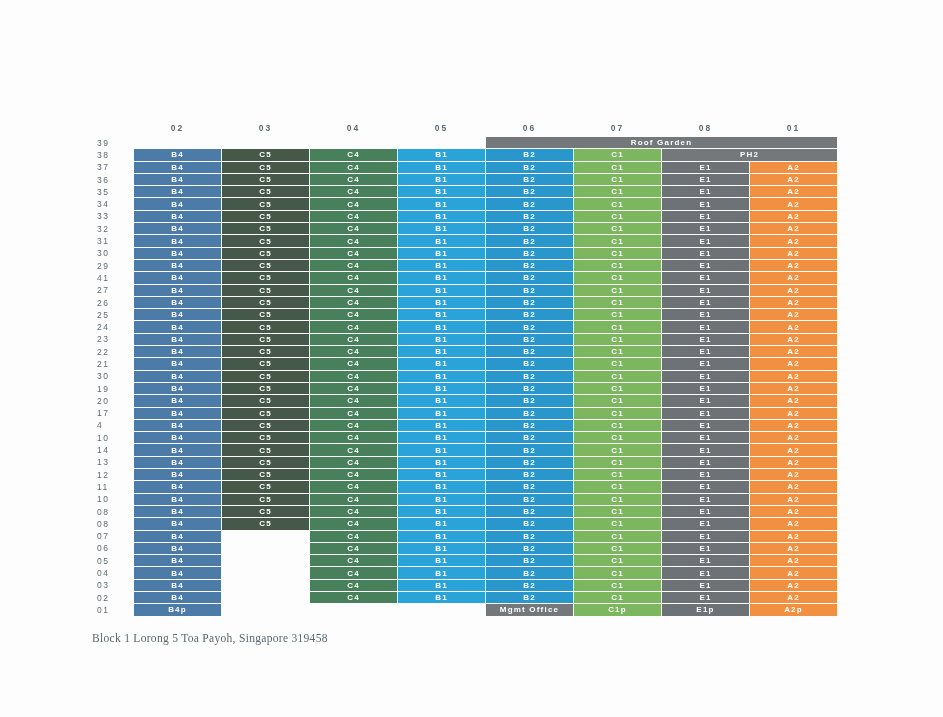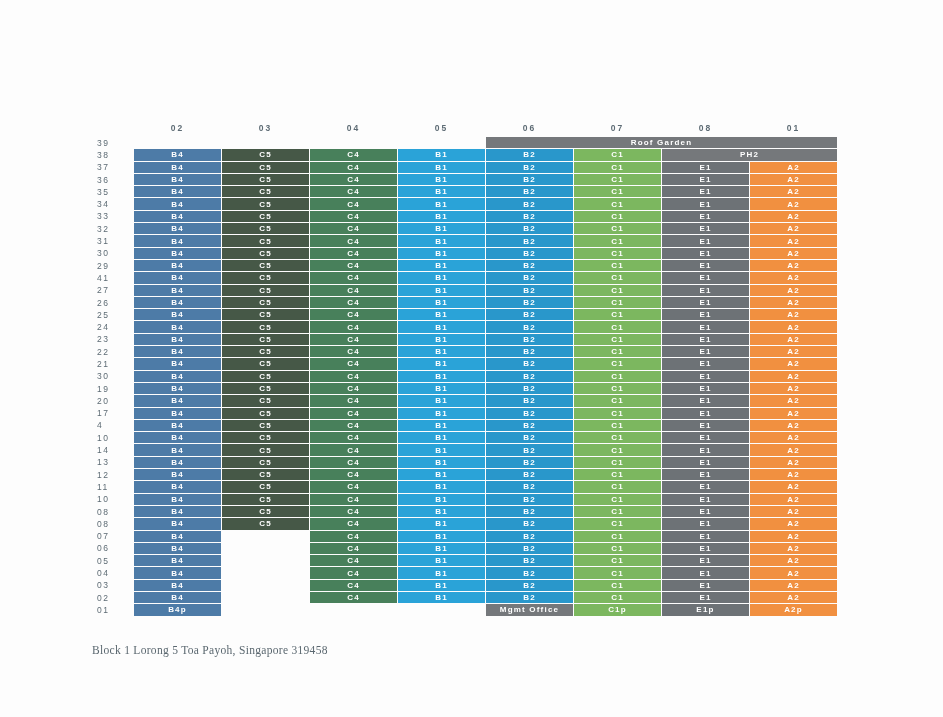--- a/index.html
+++ b/index.html
@@ -47,21 +47,21 @@
     font-size:8.5px; letter-spacing:1.5px; font-weight:400;
   }
   .empty { background:transparent; }
   .footer { position:absolute; left:92px; top:624px; }
   .footer-name {
     font-size:12px; font-weight:700; letter-spacing:1.5px;
     color:#54636c;
   }
   .footer-address {
     font-family:"Liberation Serif", serif;
-    font-size:11.5px; color:#5a676f; margin-top:20px; letter-spacing:0.3px;
+    font-size:11.5px; color:#5a676f; margin-top:8px; letter-spacing:0.3px;
   }
 </style>
 </head>
 <body>
 
 <div class="page">
 
 
   <div class="chart-wrap">
     <div class="hdr-grid">

